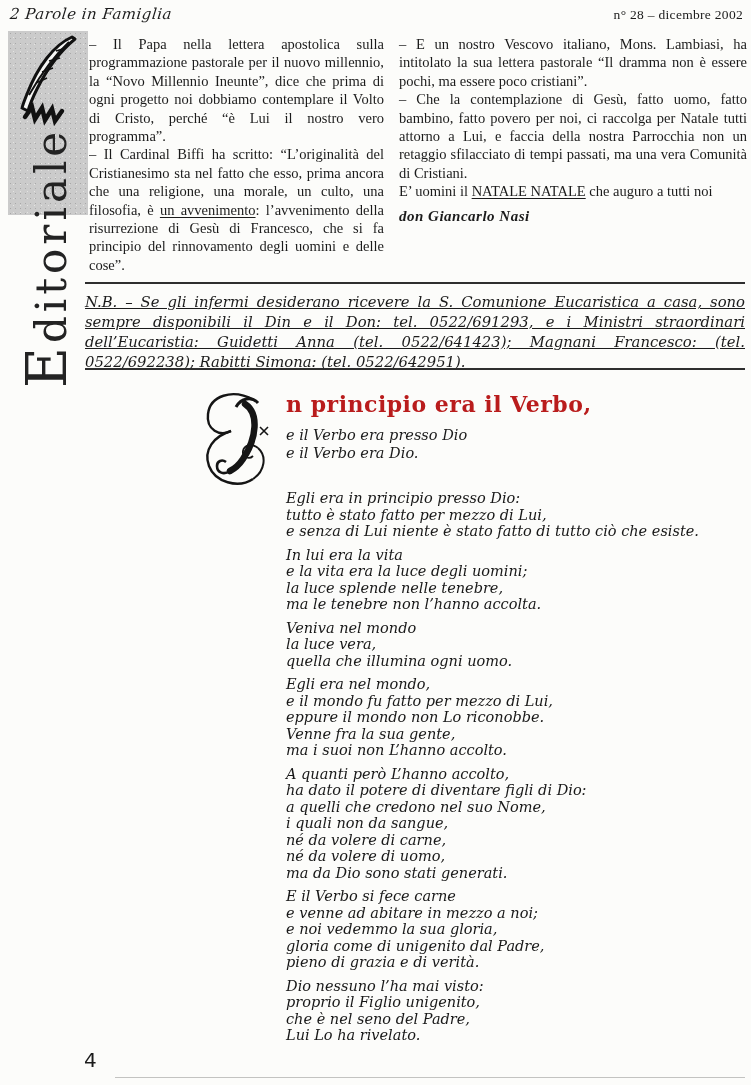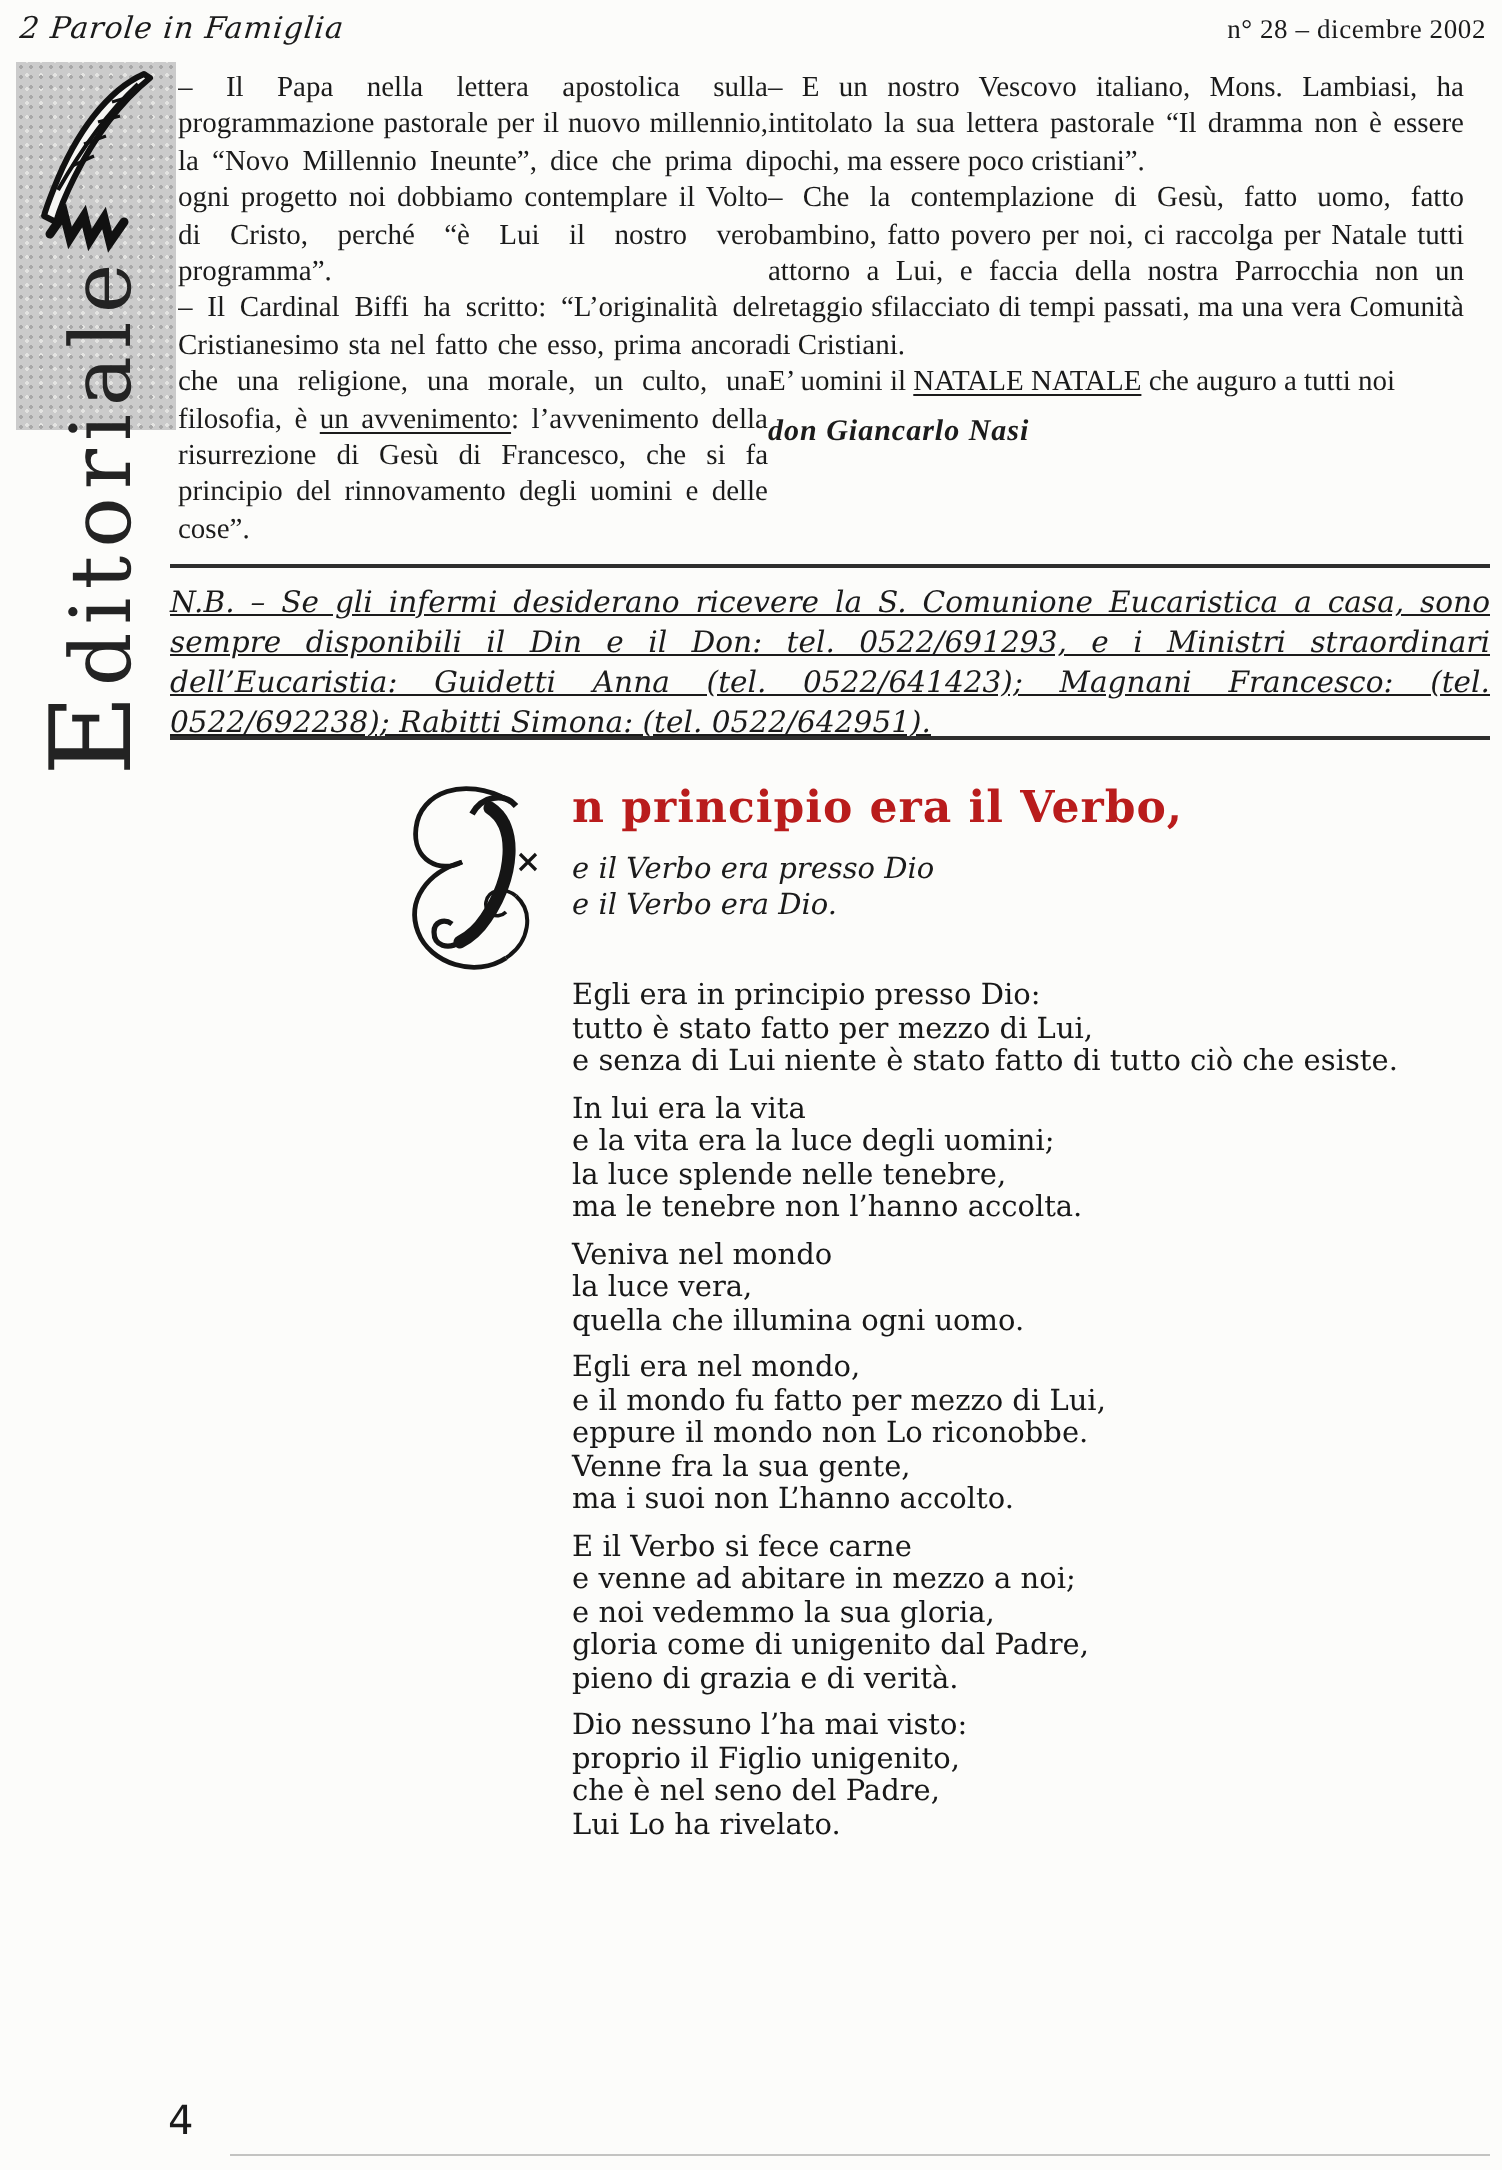--- a/index.html
+++ b/index.html
@@ -40,21 +40,21 @@
     transform: rotate(-90deg); transform-origin: 0 0;
     width: 230px; font-family: "DejaVu Serif", serif;
     font-size: 42px; letter-spacing: 4px; color: #232323;
     white-space: nowrap;
   }
   .vertical-label::first-letter { font-size: 56px; }
 
   
   .columns {
     position: absolute; left: 89px; top: 35px; width: 658px; height: 246px;
-    overflow: hidden; display: flex; 
+    overflow: hidden; display: flex; gap: 15px;
   }
   .col { font-size: 14.5px; line-height: 1.27; text-align: justify; }
   .col-left  { width: 295px; flex: 0 0 295px; }
   .col-right { width: 348px; flex: 0 0 348px; }
   .col p { margin: 0; }
   .u { text-decoration: underline; text-underline-offset: 2px; }
   .signature {
     text-align: left; padding-right: 30px; margin-top: 6px !important;
     font-weight: bold; font-style: italic; font-size: 15px; letter-spacing: .5px;
   }
@@ -83,21 +83,21 @@
     font-size: 22px; letter-spacing: .5px; color: #b91c1c;
   }
   .poem-subtitle {
     position: absolute; left: 86px; top: 41px;
     font-family: "DejaVu Serif", serif; font-style: italic;
     font-size: 14.5px; line-height: 17.5px;
   }
   .stanzas { margin-left: 86px; }
   .stanza {
     margin: 0 0 7px 0; white-space: nowrap;
-    font-family: "DejaVu Serif", serif; 
+    font-family: "DejaVu Serif", serif; font-style: italic;
     font-size: 14.5px; line-height: 16.5px; color: #181818;
   }
 
   
   .pagenum {
     position: absolute; left: 84px; top: 1048px;
     font-family: "DejaVu Sans", sans-serif; font-size: 20px;
   }
   .bottom-line {
     position: absolute; left: 115px; top: 1077px; width: 630px; height: 1px;
@@ -157,20 +157,21 @@
         <path d="M60,41 l8,8 M68,41 l-8,8" stroke="#151515" stroke-width="1.6"></path>
       </svg>
       <div class="poem-title">n principio era il Verbo,</div>
       <div class="poem-subtitle">e il Verbo era presso Dio<br>e il Verbo era Dio.</div>
     </div>
     <div class="stanzas">
         <p class="stanza">Egli era in principio presso Dio:<br>tutto è stato fatto per mezzo di Lui,<br>e senza di Lui niente è stato fatto di tutto ciò che esiste.</p>
         <p class="stanza">In lui era la vita<br>e la vita era la luce degli uomini;<br>la luce splende nelle tenebre,<br>ma le tenebre non l’hanno accolta.</p>
         <p class="stanza">Veniva nel mondo<br>la luce vera,<br>quella che illumina ogni uomo.</p>
         <p class="stanza">Egli era nel mondo,<br>e il mondo fu fatto per mezzo di Lui,<br>eppure il mondo non Lo riconobbe.<br>Venne fra la sua gente,<br>ma i suoi non L’hanno accolto.</p>
+        <p class="stanza">A quanti però L’hanno accolto,<br>ha dato il potere di diventare figli di Dio:<br>a quelli che credono nel suo Nome,<br>i quali non da sangue,<br>né da volere di carne,<br>né da volere di uomo,<br>ma da Dio sono stati generati.</p>
         <p class="stanza">E il Verbo si fece carne<br>e venne ad abitare in mezzo a noi;<br>e noi vedemmo la sua gloria,<br>gloria come di unigenito dal Padre,<br>pieno di grazia e di verità.</p>
         <p class="stanza">Dio nessuno l’ha mai visto:<br>proprio il Figlio unigenito,<br>che è nel seno del Padre,<br>Lui Lo ha rivelato.</p>
       </div>
   </div>
 
   <div class="pagenum">4</div>
   <div class="bottom-line"></div>
 
 </div>
 

